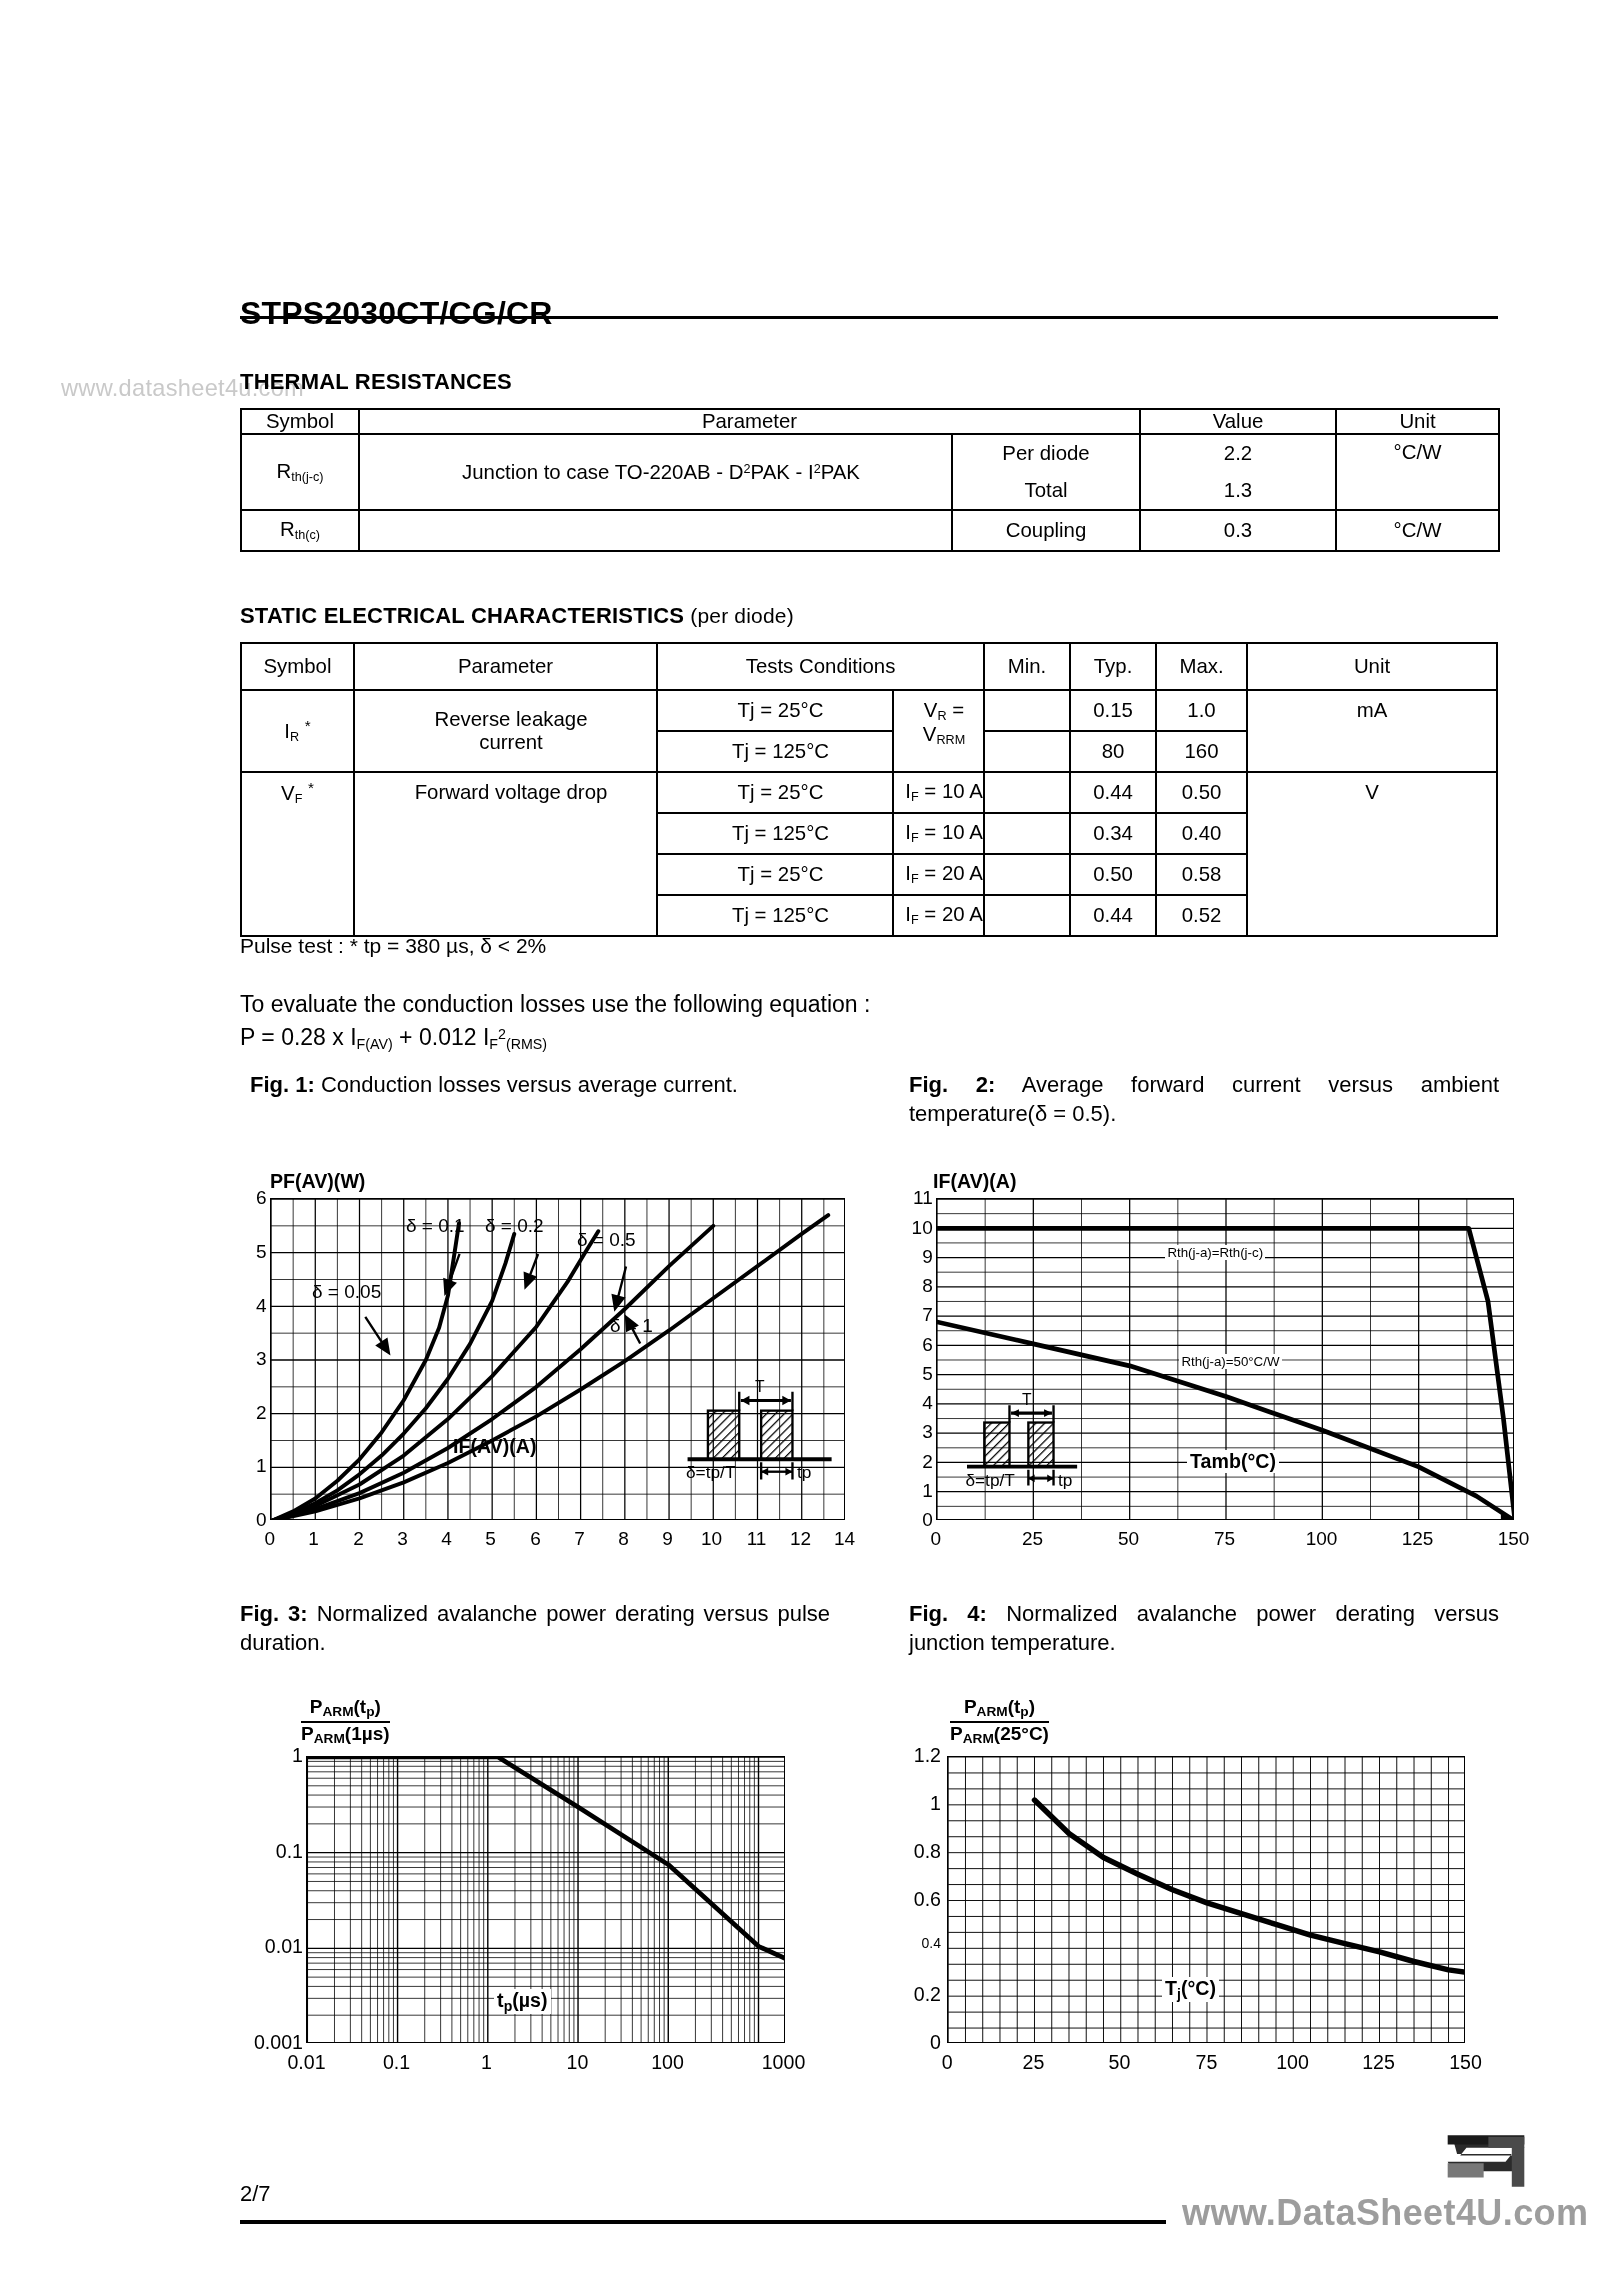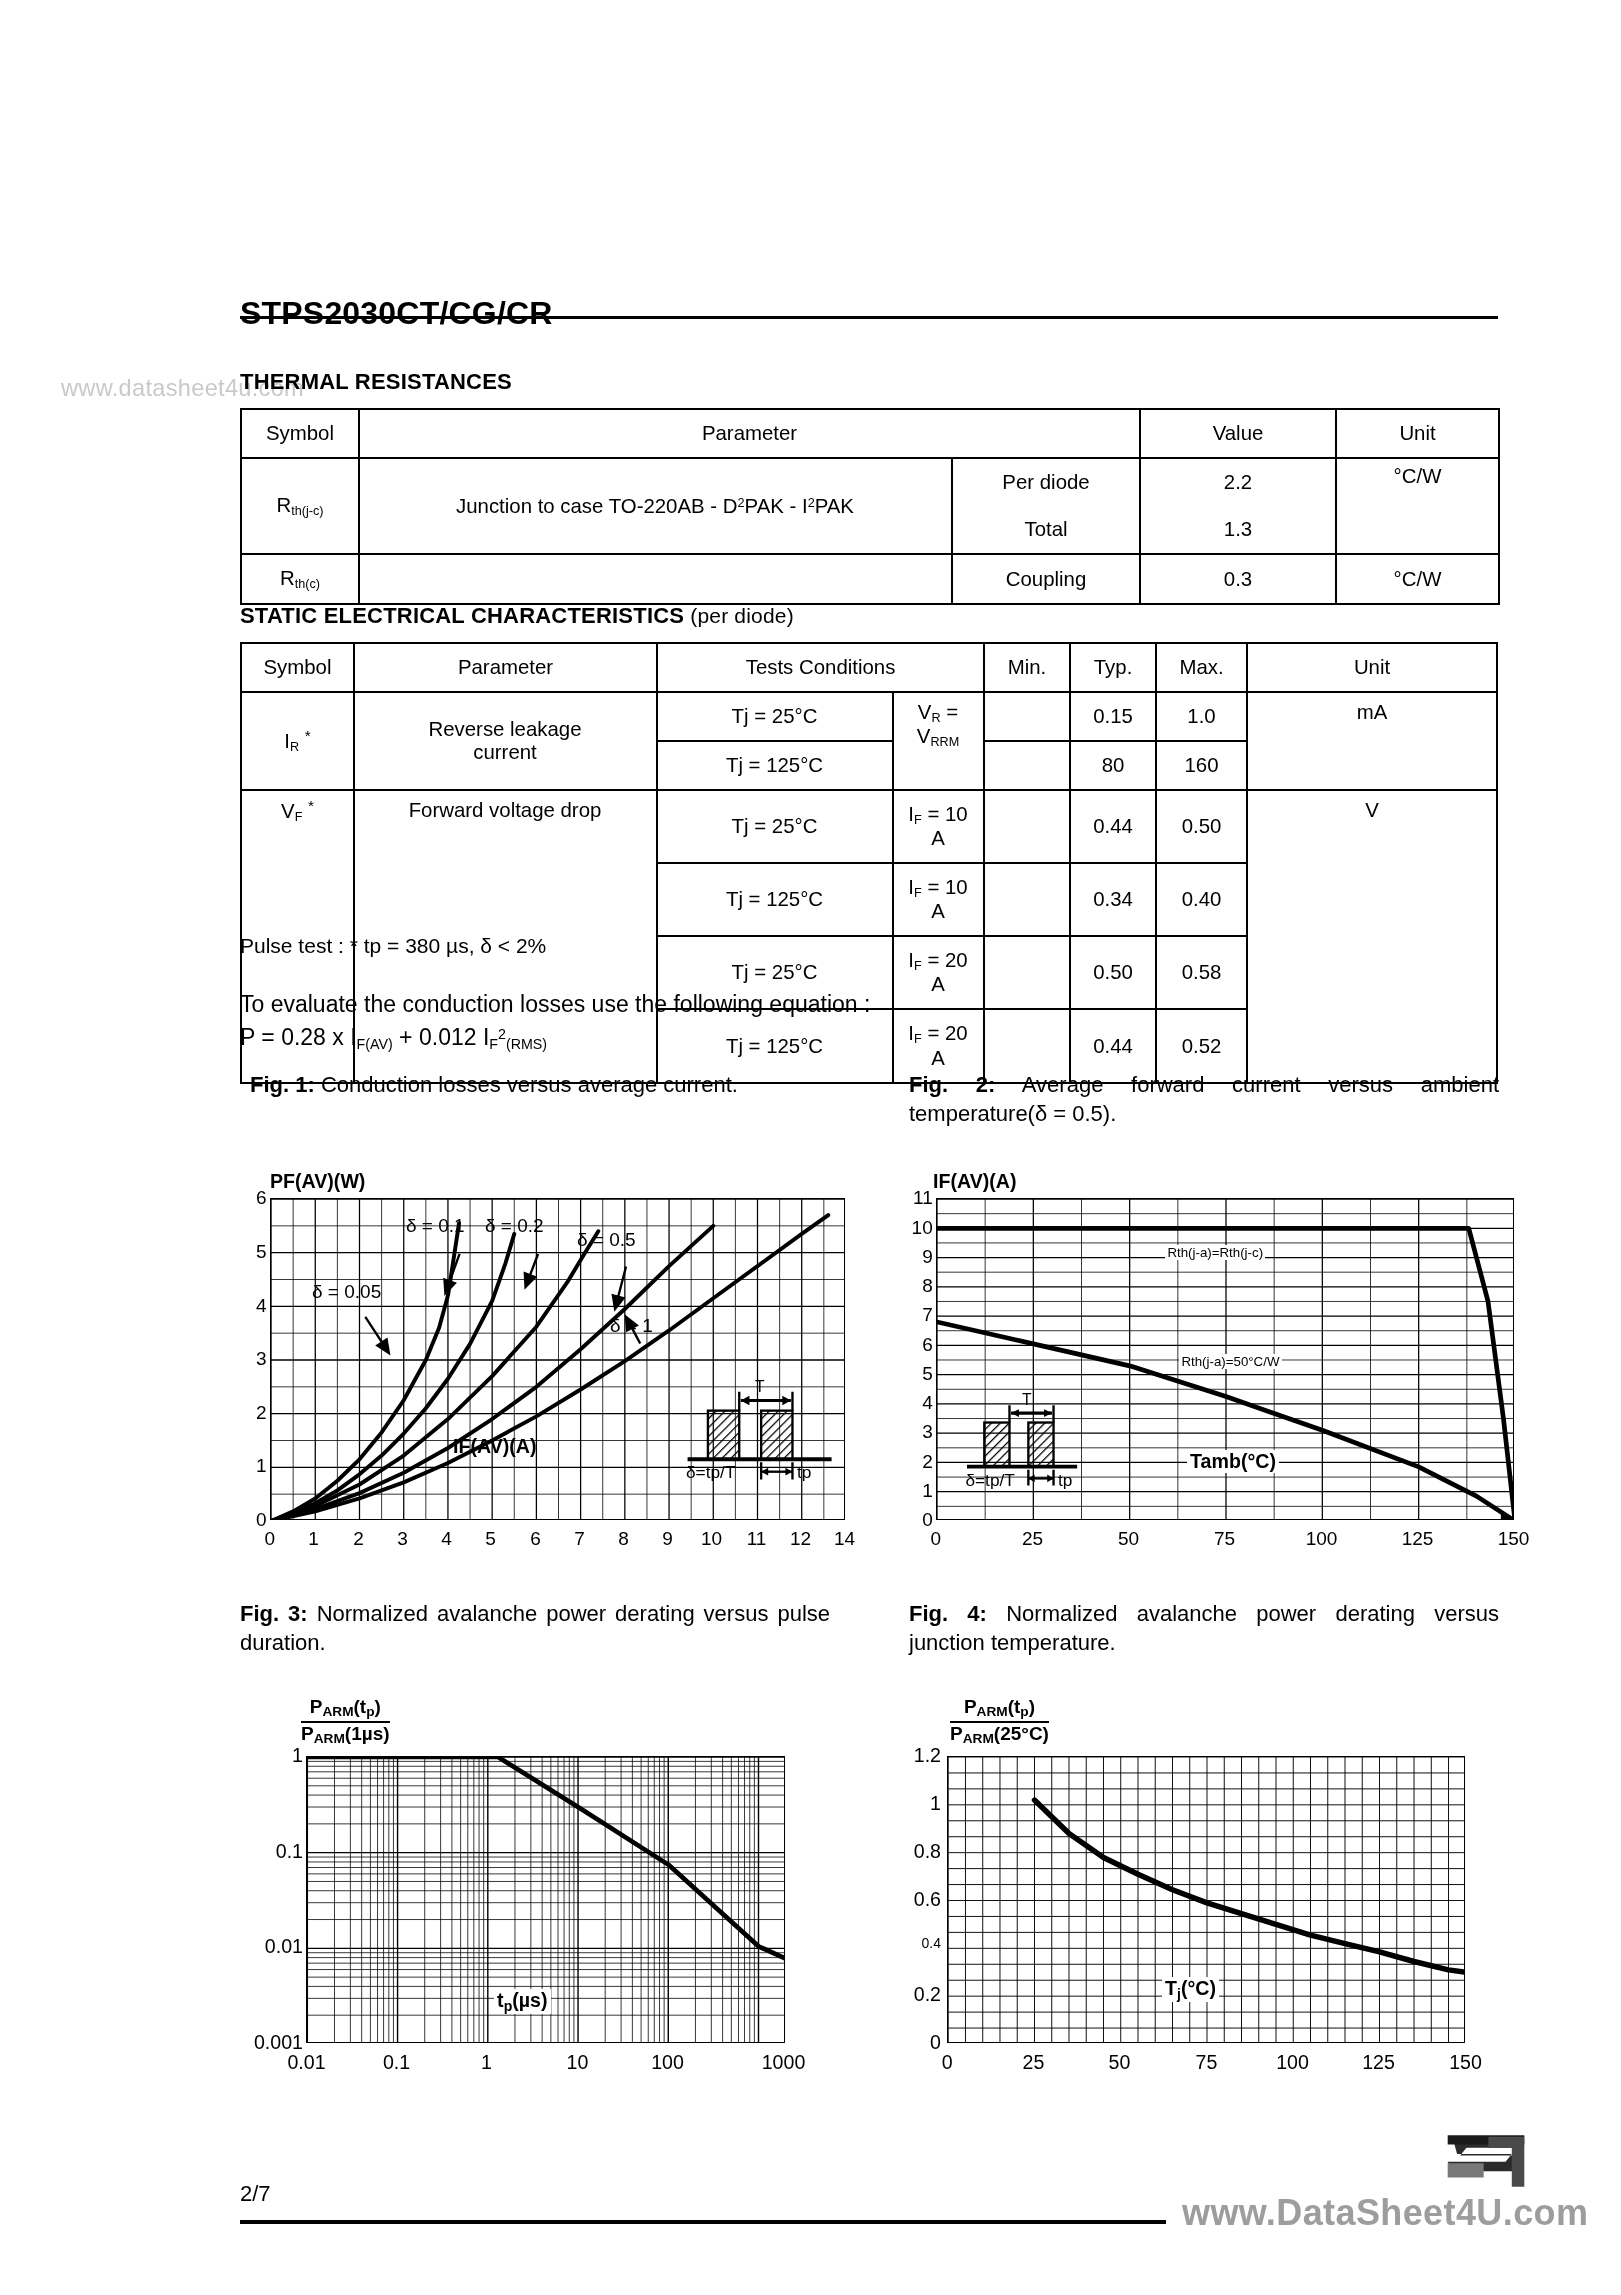--- a/index.html
+++ b/index.html
@@ -10,21 +10,21 @@
   .doc-title{position:absolute;left:240px;top:276px;font-size:32px;font-weight:bold;letter-spacing:0.2px;margin-top:19px;}
   .hrule-top{position:absolute;left:240px;top:316px;width:1258px;height:3.1px;background:#000;}
 
   .wm-top{position:absolute;left:61px;top:375px;font-size:23.6px;color:#c9c9c9;letter-spacing:0.3px;font-family:"Liberation Sans",sans-serif;}
 
   .sec-title{position:absolute;font-size:22px;font-weight:bold;letter-spacing:0.2px;}
   .sec-sub{font-weight:normal;font-size:21px;}
 
   
   table.dt{position:absolute;border-collapse:collapse;table-layout:fixed;background:transparent;}
-  table.dt td,table.dt th{border:2px solid #000;padding:12px;font-size:20.4px;font-weight:normal;text-align:center;vertical-align:middle;}
+  table.dt td,table.dt th{border:2px solid #000;padding:0;font-size:20.4px;font-weight:normal;text-align:center;vertical-align:middle;}
   .hdr-row td{font-weight:bold;font-size:21px;}
   .lft{text-align:left;padding-left:11px!important;}
   .nb-b{border-bottom:none!important;}
   .nb-t{border-top:none!important;}
   sub{font-size:0.62em;vertical-align:-0.25em;}
   sup{font-size:0.62em;vertical-align:0.45em;}
   .star{font-size:0.75em;vertical-align:0.45em;}
 
   .note{position:absolute;font-size:21px;}
   .eqn{position:absolute;font-size:23px;line-height:1.42;}

